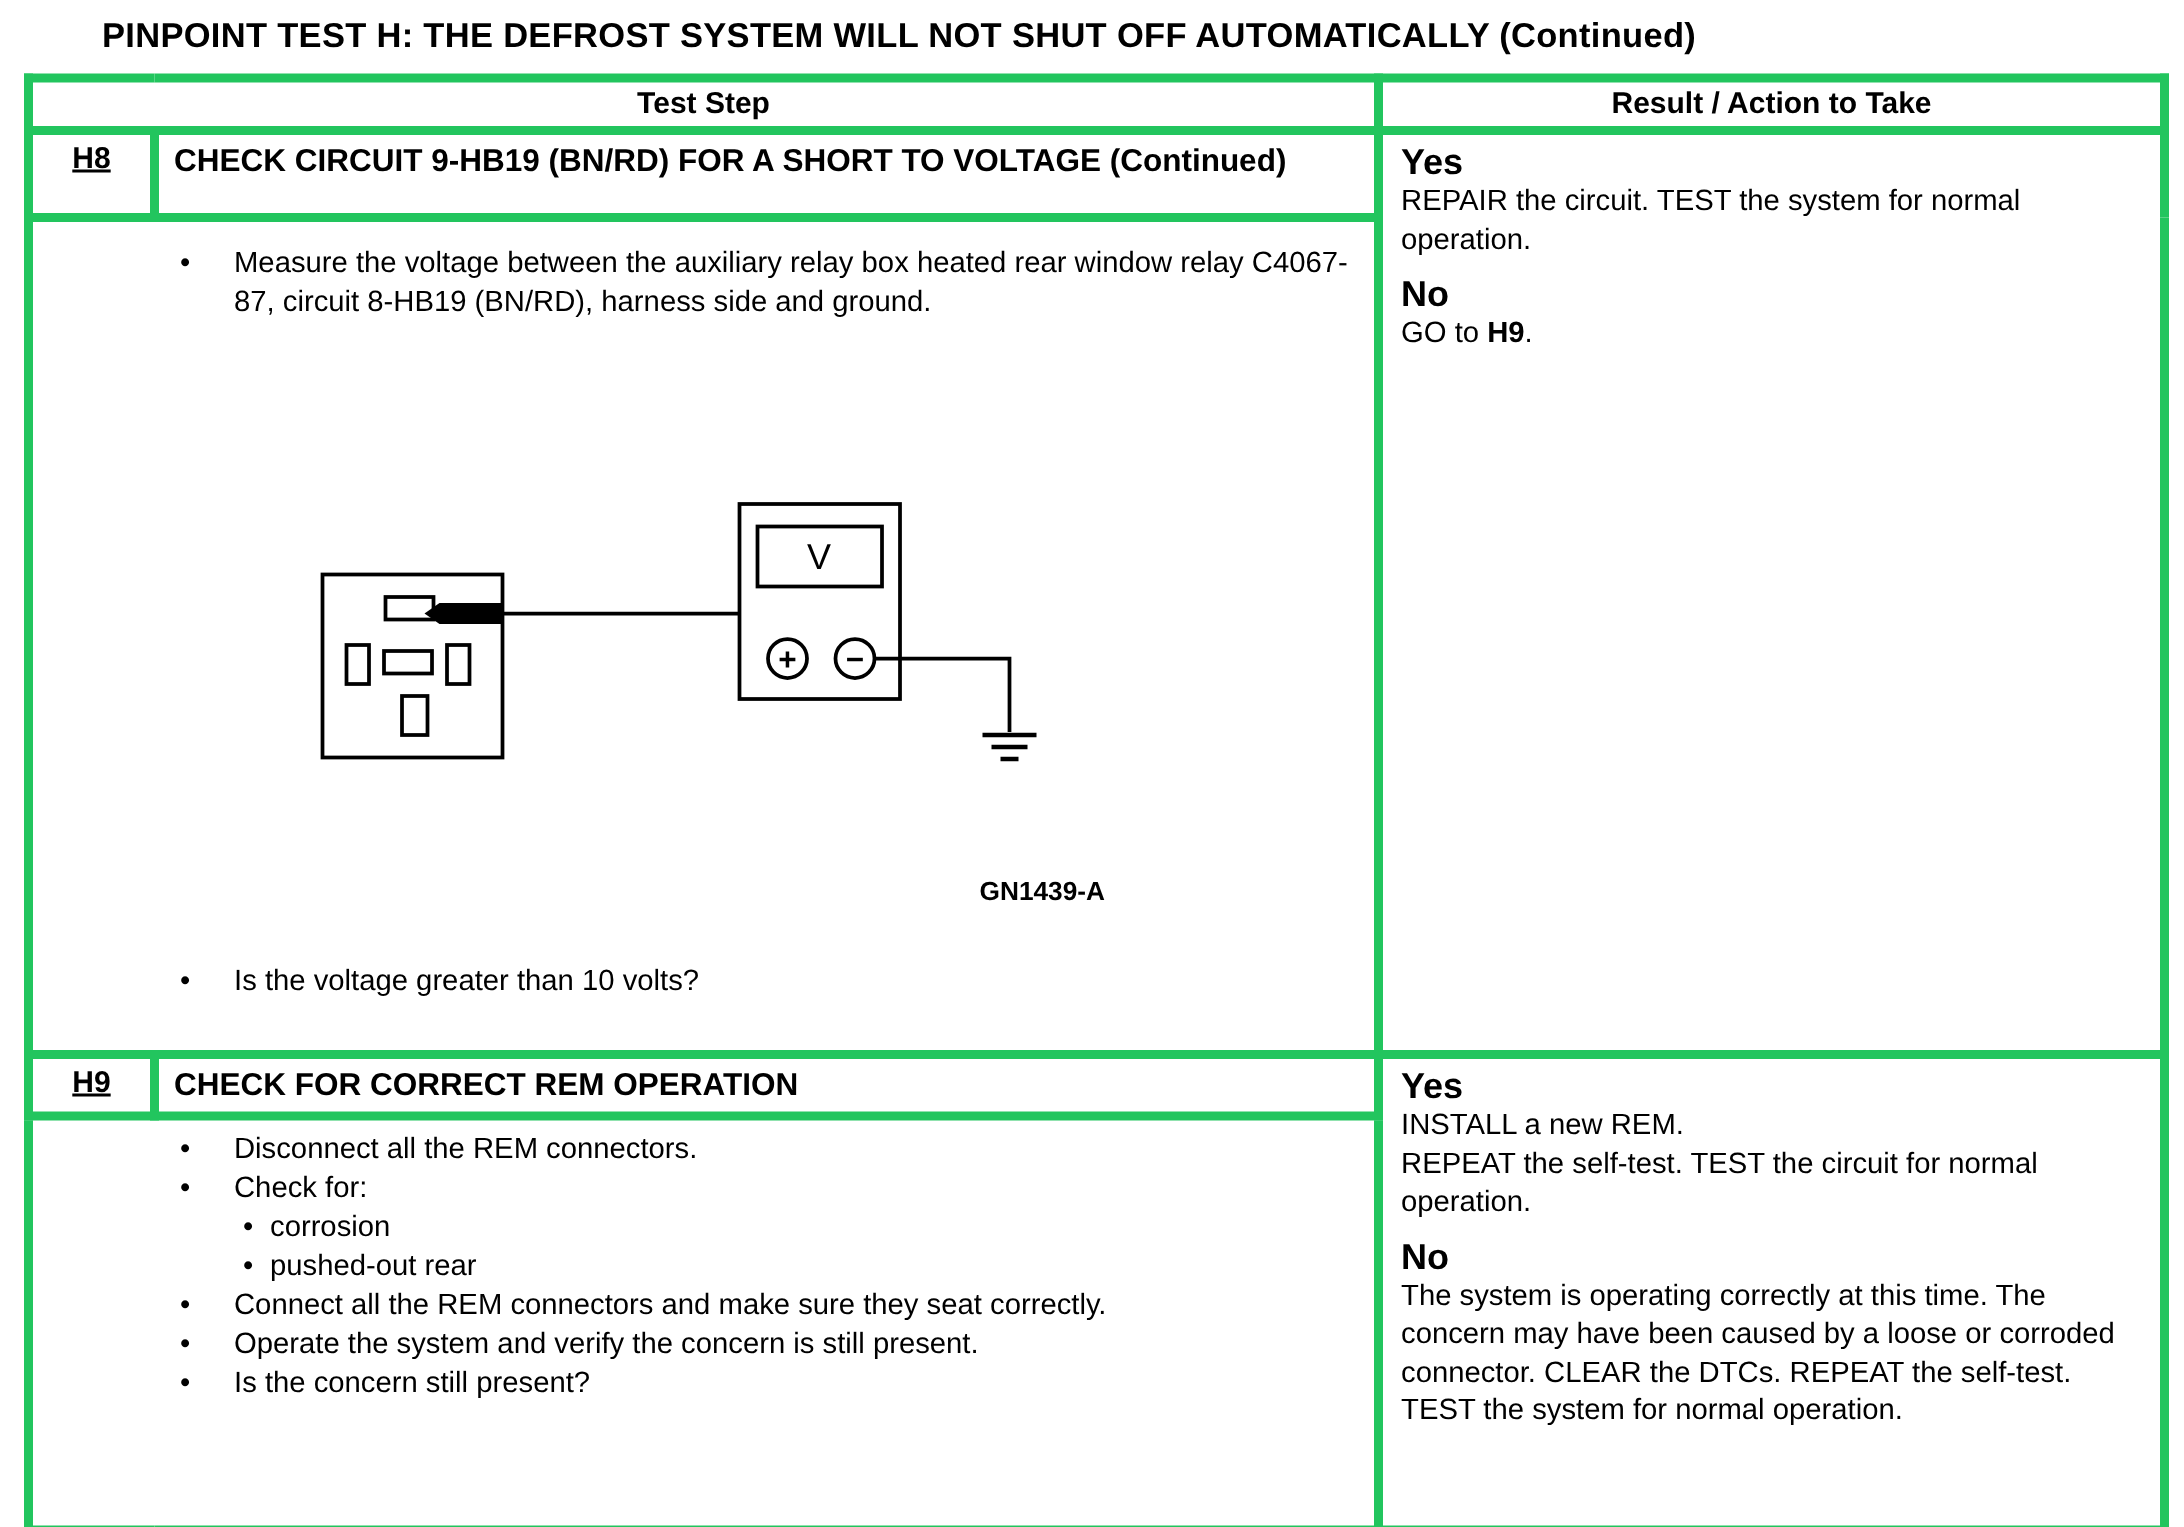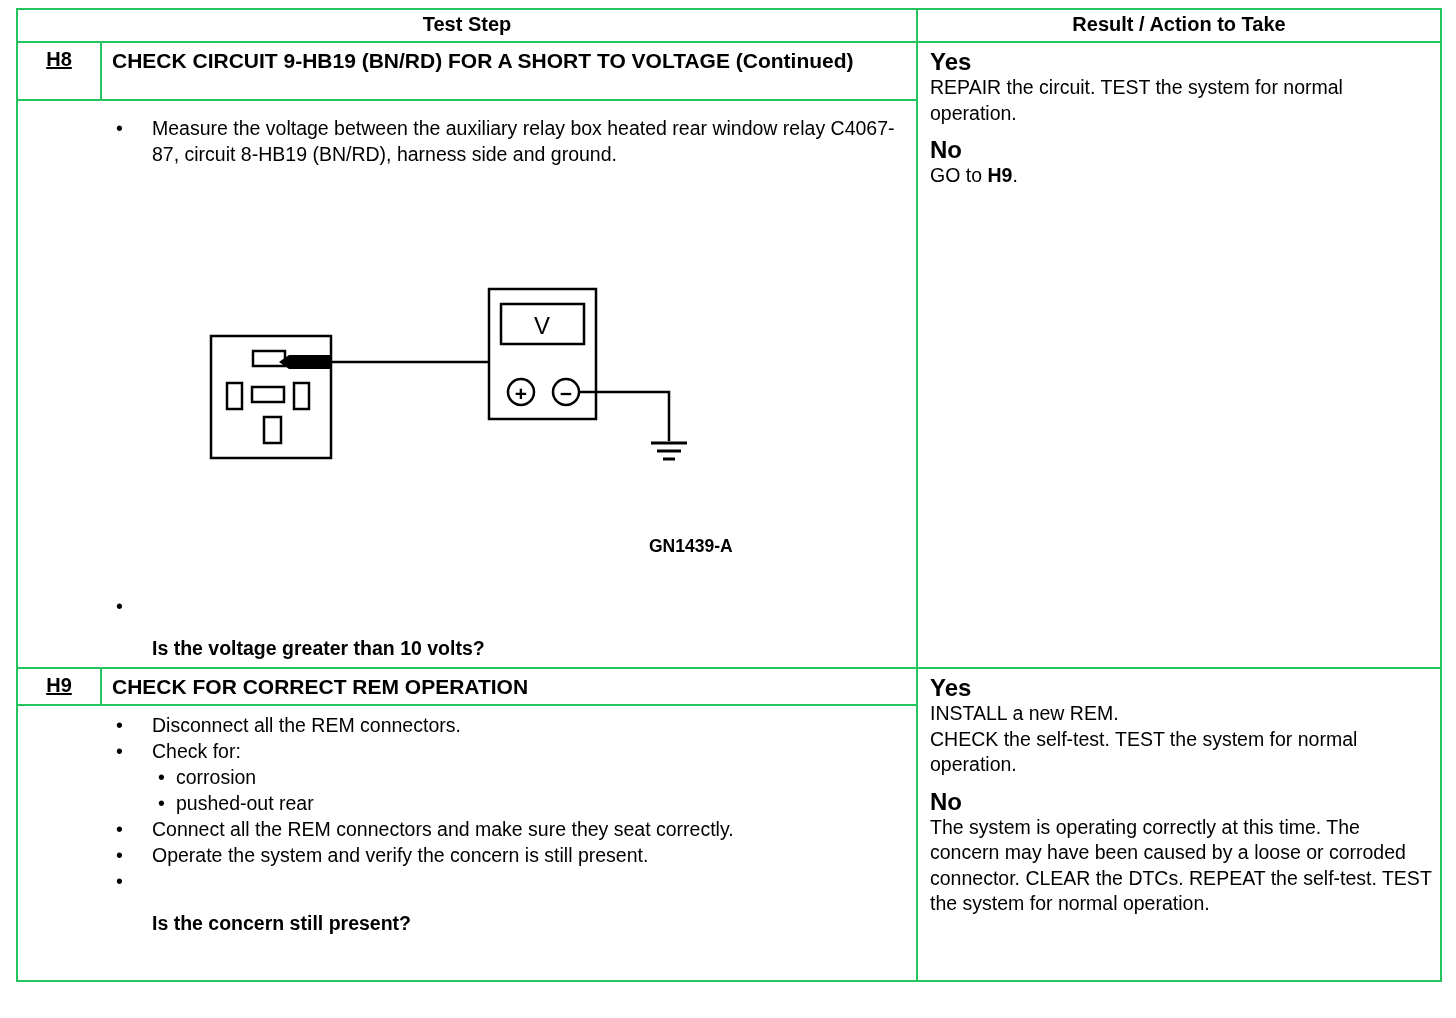--- a/index.html
+++ b/index.html
@@ -14,57 +14,58 @@
   .doc-title {
     font-size: 23px; font-weight: bold;
     padding-left: 52px; margin-top: 2px; margin-bottom: 12px;
     white-space: nowrap; letter-spacing: 0.2px;
   }
   table.pinpoint {
     border-collapse: collapse; table-layout: fixed;
     width: 1424px;
   }
   table.pinpoint td, table.pinpoint th {
-    border: 2px solid #22c55e; vertical-align: top; overflow: hidden;
+    border: 6px solid #22c55e; vertical-align: top; overflow: hidden;
   }
   th { font-size: 20px; font-weight: bold; text-align: center; height: 33px; padding: 3px 0; }
   .label-cell {
     text-align: center; font-weight: bold; font-size: 20px; padding-top: 5px; text-decoration: underline;
   }
   .step-title-cell { font-weight: bold; font-size: 21px; padding: 5px 8px 4px 10px; }
   .step-title-cell .inner { max-width: 760px; line-height: 26px; }
   .h8-h { height: 58px; }
   .h9-h { height: 36px; }
   .h8-body { height: 558px; }
   .h9-body { height: 276px; }
   .body-cell { padding: 14px 8px 6px 0; font-size: 19.5px; line-height: 26px; }
   .bullet-row { display: flex; padding-left: 98px; }
   .bullet-row .dot { flex: none; width: 36px; }
   .bullet-row .bt { flex: 1; }
   .bullet-row.sub { padding-left: 140px; margin-top: 0; }
   .bullet-row.sub .dot { width: 18px; }
-  .bold { font-weight: bold; margin-top: 42px; }
+  .bold { font-weight: normal; }
   .gap-top { margin-top: 9px; }
   .figure { margin-left: 191px; margin-top: 114px; width: 560px; }
   .fig-label { font-weight: bold; font-size: 17.5px; margin-left: 440px; margin-top: 46px; white-space: nowrap; }
   .question-h8 { margin-top: 34px; }
   .result-cell {
     font-size: 19.5px; line-height: 25.5px;
     padding: 6px 8px 8px 12px;
   }
   .result-bottom { vertical-align: bottom; }
   .yn-label { font-weight: bold; font-size: 24px; line-height: 26px; }
   .yn-gap { margin-top: 11px; }
   svg text { font-family: "Liberation Sans", sans-serif; }
 </style>
 </head>
 <body>
 
 <div class="page">
 
+  <div class="doc-title">PINPOINT TEST H: THE DEFROST SYSTEM WILL NOT SHUT OFF AUTOMATICALLY (Continued)</div>
 
   <table class="pinpoint">
     <colgroup>
       <col style="width:84px">
         <col style="width:816px">
         <col style="width:524px">
     </colgroup>
 
     <tbody>
         <tr>
@@ -129,21 +130,21 @@
     </tr>
 
     <tr>
       <td class="label-cell h9-h">H9</td>
       <td class="step-title-cell h9-h">
         <div class="inner">CHECK FOR CORRECT REM OPERATION</div>
       </td>
       <td class="result-cell" rowspan="2">
         <div class="yn-label">Yes</div>
         <div>INSTALL a new REM.</div>
-        <div>CHECK the self-test. TEST the system for normal operation.</div>
+        <div>REPEAT the self-test. TEST the circuit for normal operation.</div>
         <div class="yn-label yn-gap">No</div>
         <div>The system is operating correctly at this time. The concern may have been caused by a loose or corroded connector. CLEAR the DTCs. REPEAT the self-test. TEST the system for normal operation.</div>
       </td>
     </tr>
 
     <tr>
       <td colspan="2" class="body-cell h9-body" style="padding-top:6px">
         <div class="bullet-row">
           <span class="dot">•</span>
           <span class="bt">Disconnect all the REM connectors.</span>

